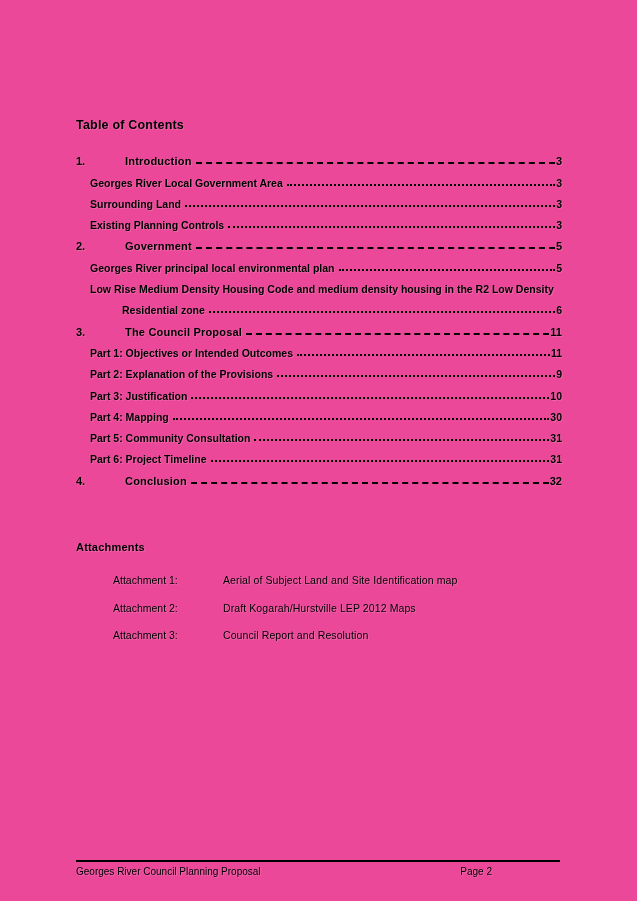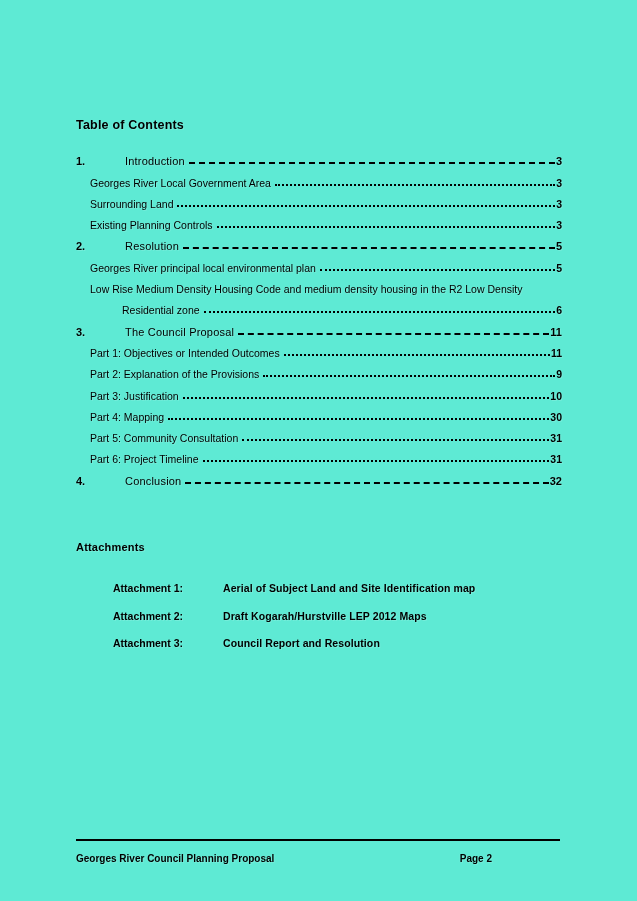--- a/index.html
+++ b/index.html
@@ -1,53 +1,53 @@
 <!DOCTYPE html>
 <html><head>
 <meta charset="utf-8">
 <style>
   html,body { margin:0; padding:0; background:#6e6e6e; }
   .page {
     position:relative;
     width:637px; height:901px;
-    background:#5eead4;
+    background:#ec4899;
     color:#000;
     font-family:"Liberation Sans", sans-serif;
     overflow:hidden;
     text-shadow: 1px 1px 0 rgba(255,255,255,0.14), -1px 0 0 rgba(255,255,255,0.08);
   }
   .content { position:absolute; left:76px; top:118px; width:486px; }
 
   .toc-title { font-size:12.5px; font-weight:700; height:15px; margin-bottom:13px; letter-spacing:0.2px; }
 
   .toc-row { display:flex; align-items:flex-end; height:21.3px; }
   .toc-row .num { width:49px; font-size:11px; font-weight:700; flex:0 0 auto; }
-  .toc-row .lbl { font-size:10.5px; font-weight:400; white-space:nowrap; flex:0 0 auto; }
+  .toc-row .lbl { font-size:10.5px; font-weight:700; white-space:nowrap; flex:0 0 auto; }
   .toc-row.chapter .lbl { font-size:11px; letter-spacing:0.2px; }
   .toc-row.sub { padding-left:14px; }
   .dots { flex:1 1 auto; min-width:8px; border-bottom:2px dotted #000; margin:0 1px 3px 4px; }
   .toc-row.chapter .dots { border-bottom:2px dashed #000; }
   .pg { font-size:10.5px; font-weight:700; flex:0 0 auto; }
   .toc-row.chapter .pg { font-size:11px; }
   .wrapline1 { padding-left:14px; }
   .wrapline1 .lbl { white-space:nowrap; }
   .wrapline2 { padding-left:46px; }
 
   .att-section { margin-top:54px; }
   .att-title { font-size:11px; font-weight:700; height:13px; margin-bottom:13px; letter-spacing:0.2px; }
-  .att-row { display:flex; align-items:flex-end; height:27.4px; padding-left:37px;
-             font-size:10.5px; font-weight:700; }
+  .att-row { display:flex; align-items:center; height:27.4px; padding-left:37px;
+             font-size:10.5px; font-weight:400; }
   .att-label { width:110px; flex:0 0 auto; }
   .att-desc { flex:1 1 auto; letter-spacing:0.1px; }
 
   .footer {
-    position:absolute; left:76px; top:839px; width:484px;
-    border-top:2px solid #000; padding-top:12px;
+    position:absolute; left:76px; top:860px; width:484px;
+    border-top:2px solid #000; padding-top:4px;
     display:flex; justify-content:space-between;
-    font-size:10px; font-weight:700;
+    font-size:10px; font-weight:400;
   }
   .footer .f-right { margin-right:68px; }
 </style>
 </head>
 <body>
 
 <div class="page">
   <div class="content">
 
     <div class="toc-title">Table of Contents</div>
@@ -74,21 +74,21 @@
       </div>
 
       <div class="toc-row sub">
         <span class="lbl">Existing Planning Controls</span>
         <span class="dots"></span>
         <span class="pg">3</span>
       </div>
 
       <div class="toc-row chapter">
         <span class="num">2.</span>
-        <span class="lbl">Resolution</span>
+        <span class="lbl">Government</span>
         <span class="dots"></span>
         <span class="pg">5</span>
       </div>
 
       <div class="toc-row sub">
         <span class="lbl">Georges River principal local environmental plan</span>
         <span class="dots"></span>
         <span class="pg">5</span>
       </div>
 

